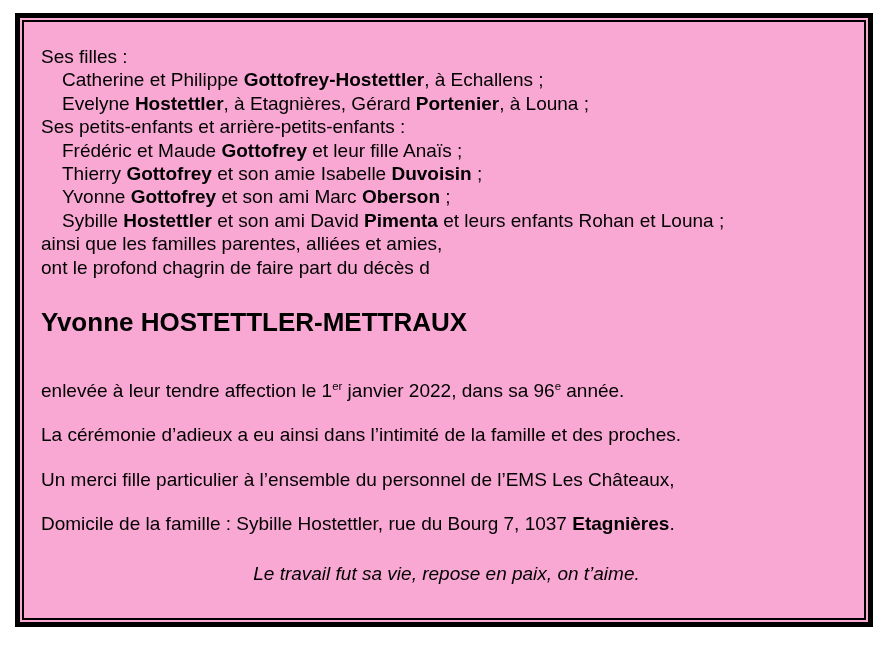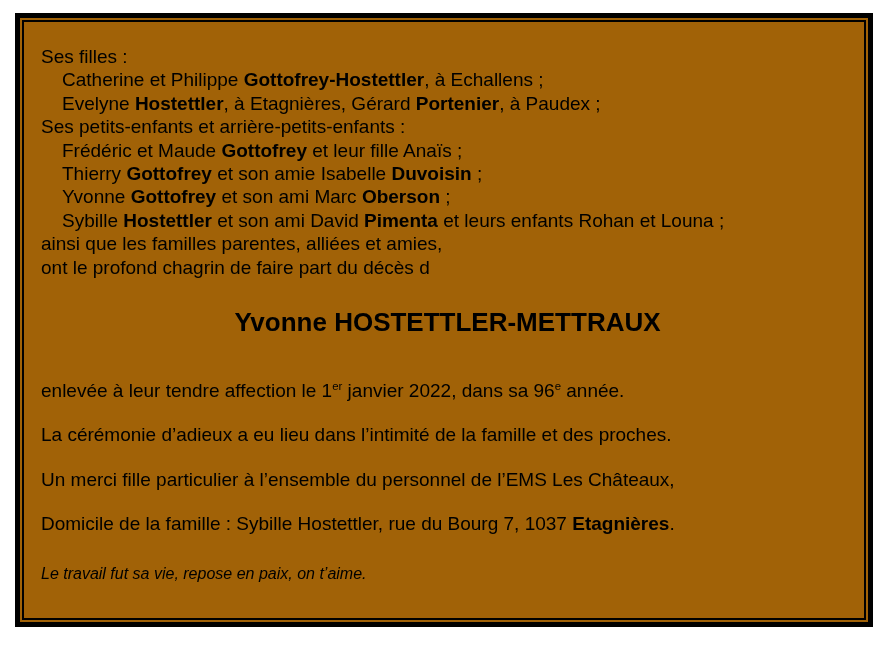--- a/index.html
+++ b/index.html
@@ -15,21 +15,21 @@
     color: #000000;
   }
   .outer-frame {
     position: absolute;
     left: 15px;
     top: 13px;
     right: 19px;
     bottom: 19px;
     border: 5px solid #000000;
     padding: 2px;
-    background: #a16207;
+    background: #f9a8d4;
   }
   .inner-frame {
     width: 100%;
     height: 100%;
     box-sizing: border-box;
     border: 2px solid #000000;
     padding: 23px 10px 8px 17px;
     overflow: hidden;
   }
   .family-lines {
@@ -43,67 +43,66 @@
     padding-left: 21px;
   }
   .b {
     font-weight: bold;
   }
   sup {
     font-size: 60%;
     line-height: 0;
   }
   .name-title {
-    text-align: center;
     font-weight: bold;
     font-size: 26px;
     line-height: 34px;
     margin: 26px 0 40px 0;
   }
   .para {
     font-size: 19px;
     line-height: 23.4px;
     margin: 21px 0 0 0;
   }
   .para:first-child {
     margin-top: 16px;
   }
   .epitaph {
     margin-top: 27px;
-    text-align: left;
+    text-align: center;
     font-style: italic;
-    font-size: 16px;
+    font-size: 19px;
     line-height: 22px;
     padding-right: 2px;
   }
 </style>
 </head>
 <body>
 
 <div class="outer-frame">
   <div class="inner-frame">
 
     <div class="family-lines" id="family-lines">
         <div class="line"><span>Ses filles :</span></div>
         <div class="line indent"><span>Catherine et Philippe </span><span class="b">Gottofrey-Hostettler</span><span>, à Echallens ;</span></div>
-        <div class="line indent"><span>Evelyne </span><span class="b">Hostettler</span><span>, à Etagnières, Gérard </span><span class="b">Portenier</span><span>, à Paudex ;</span></div>
+        <div class="line indent"><span>Evelyne </span><span class="b">Hostettler</span><span>, à Etagnières, Gérard </span><span class="b">Portenier</span><span>, à Louna ;</span></div>
         <div class="line"><span>Ses petits-enfants et arrière-petits-enfants :</span></div>
         <div class="line indent"><span>Frédéric et Maude </span><span class="b">Gottofrey</span><span> et leur fille Anaïs ;</span></div>
         <div class="line indent"><span>Thierry </span><span class="b">Gottofrey</span><span> et son amie Isabelle </span><span class="b">Duvoisin</span><span> ;</span></div>
         <div class="line indent"><span>Yvonne </span><span class="b">Gottofrey</span><span> et son ami Marc </span><span class="b">Oberson</span><span> ;</span></div>
         <div class="line indent"><span>Sybille </span><span class="b">Hostettler</span><span> et son ami David </span><span class="b">Pimenta</span><span> et leurs enfants Rohan et Louna ;</span></div>
         <div class="line"><span>ainsi que les familles parentes, alliées et amies,</span></div>
         <div class="line"><span>ont le profond chagrin de faire part du décès d</span></div>
       </div>
 
     <div class="name-title">Yvonne HOSTETTLER-METTRAUX</div>
 
     <div id="paragraphs">
         <p class="para"><span>enlevée à leur tendre affection le 1</span><sup>er</sup><span> janvier 2022, dans sa 96</span><sup>e</sup><span> année.</span></p>
-        <p class="para"><span>La cérémonie d’adieux a eu lieu dans l’intimité de la famille et des proches.</span></p>
+        <p class="para"><span>La cérémonie d’adieux a eu ainsi dans l’intimité de la famille et des proches.</span></p>
         <p class="para"><span>Un merci fille particulier à l’ensemble du personnel de l’EMS Les Châteaux,</span><br></p>
         <p class="para"><span>Domicile de la famille : Sybille Hostettler, rue du Bourg 7, 1037 </span><span class="b">Etagnières</span><span>.</span></p>
       </div>
 
     <div class="epitaph">Le travail fut sa vie, repose en paix, on t’aime.</div>
 
   </div>
 </div>
 
 </body></html>

